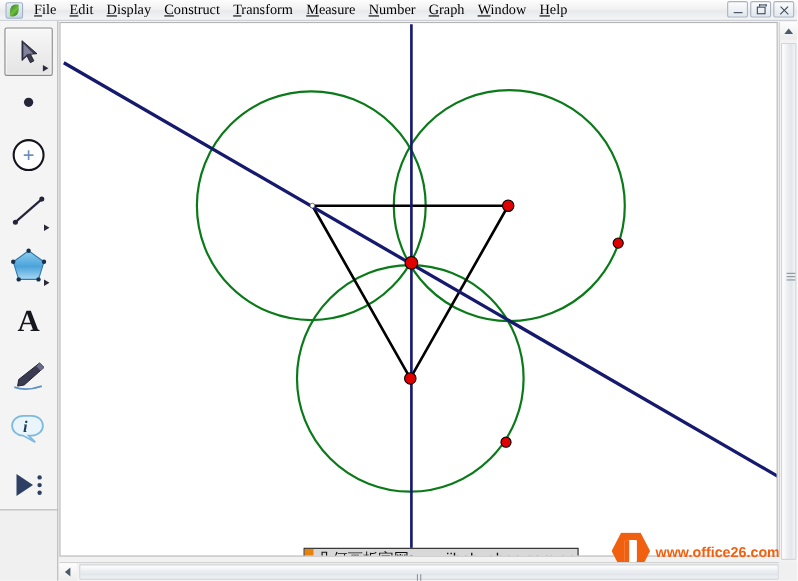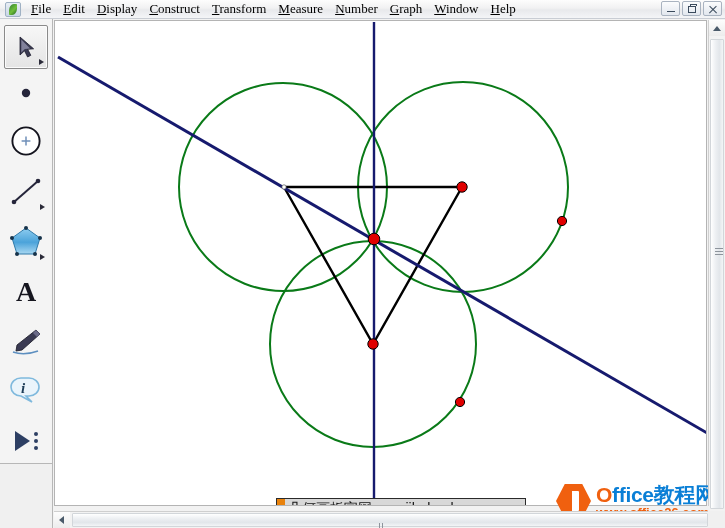--- a/index.html
+++ b/index.html
@@ -329,21 +329,20 @@
       <div class="wm-text">几何画板官网www.jihehuaban.com.cn</div>
     </div>
   </div>
 
   <div class="logo">
     <div class="logo-mark">
       <div class="logo-hex"></div>
         <div class="logo-door"></div>
     </div>
     <div class="logo-txt">
-      <div class="logo-l1"><span class="o">O</span><span>ffice教程网</span></div>
       <div class="logo-l2">www.office26.com</div>
     </div>
   </div>
 
   <div class="vscroll">
     <div class="vs-arrow">
         <span class="tri"></span>
       </div>
     <div class="vs-thumb">
       <div class="vs-grip">

